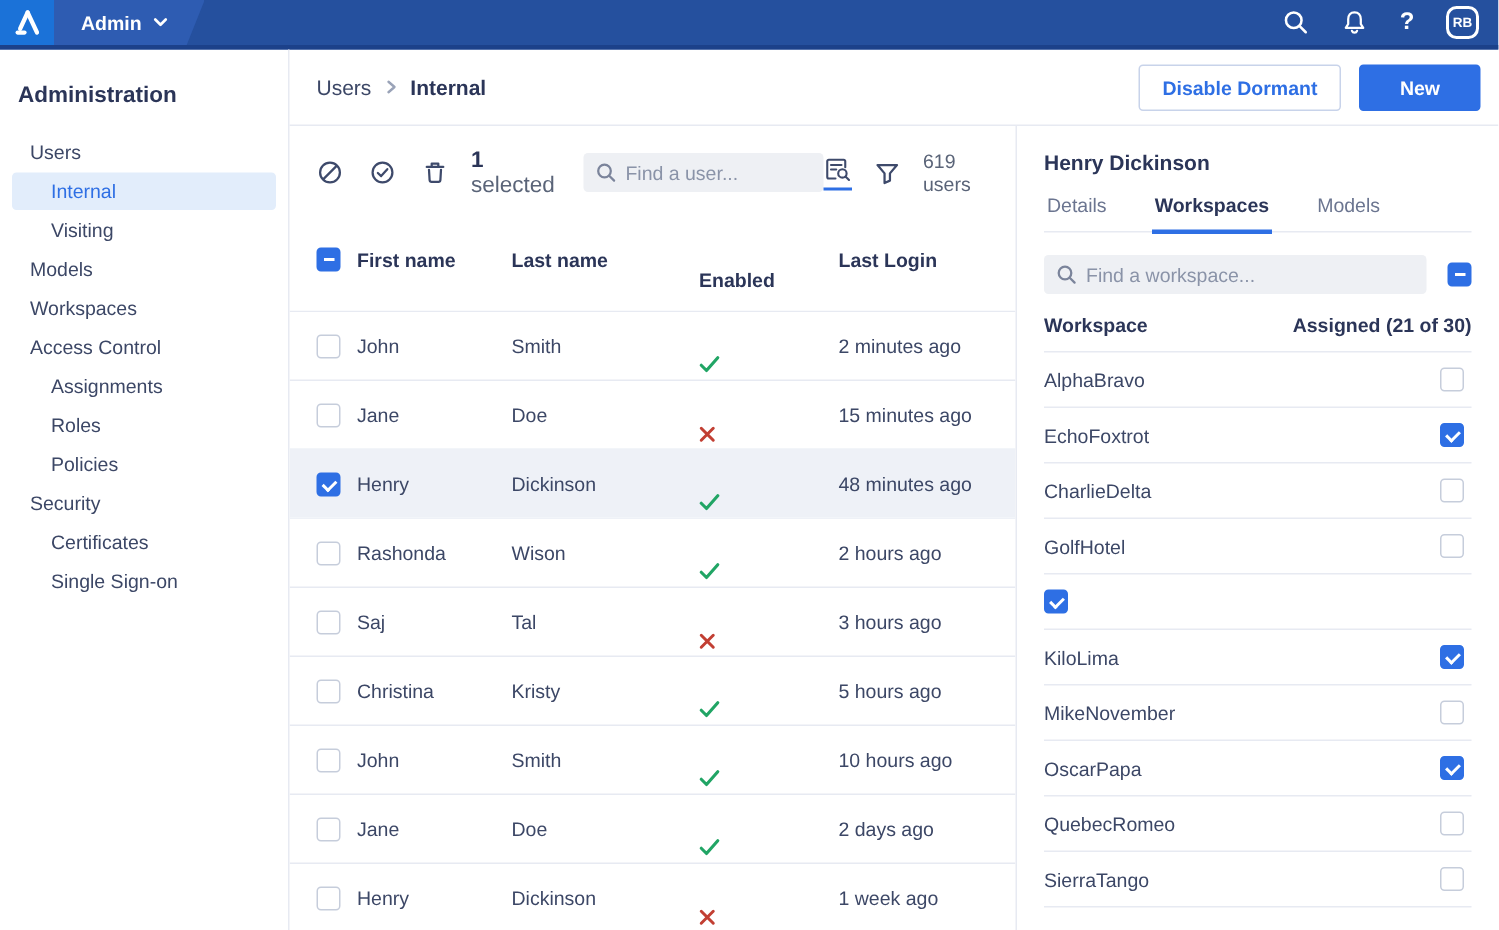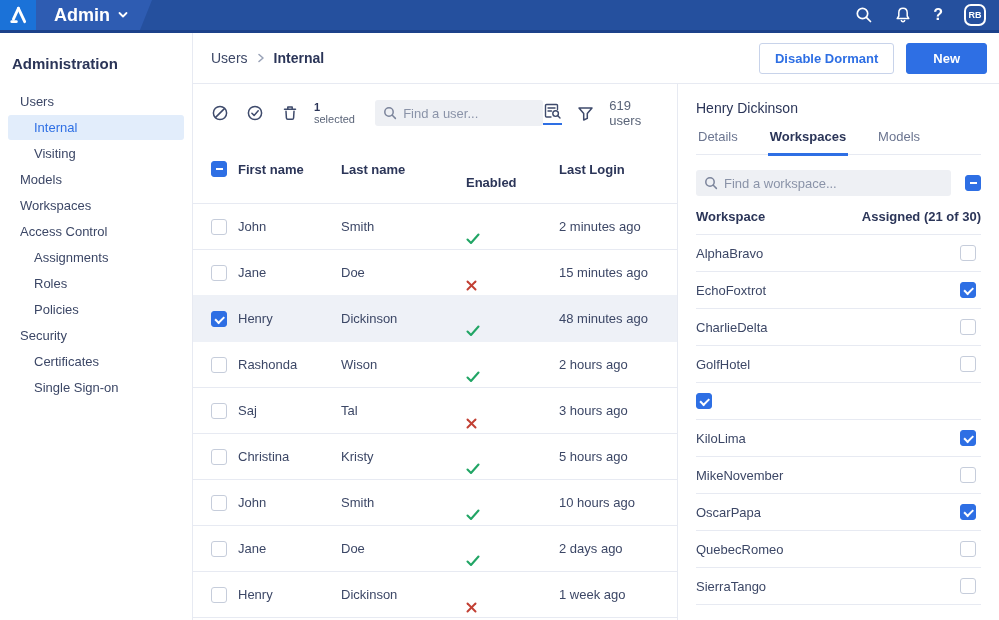--- a/index.html
+++ b/index.html
@@ -3,21 +3,21 @@
 <meta charset="utf-8">
 <style>
   * { margin:0; padding:0; box-sizing:border-box; }
   html,body { width:999px; height:620px; overflow:hidden; background:#fff;
     font-family:"Liberation Sans", sans-serif; color:#3c4766; }
 
   
   .topbar { height:33px; background:#25509e; border-bottom:3px solid #1c418a;
     display:flex; align-items:stretch; }
   .logo-tile { width:36px; background:#1b72d8; display:flex; align-items:center; justify-content:center; }
-  .admin-chip { background:#2e5cb2; color:#fff; font-size:18px; font-weight:bold;
+  .admin-chip { background:#2e5cb2; color:#fff; font-size:13px; font-weight:bold;
     display:flex; align-items:center; gap:8px; padding:0 24px 0 18px;
     clip-path:polygon(0 0,100% 0,calc(100% - 12px) 100%,0 100%); }
   .topbar-right { margin-left:auto; display:flex; align-items:center; gap:21px; padding-right:13px; }
   .tb-icon { display:flex; align-items:center; justify-content:center; cursor:pointer; }
   .help-glyph { color:#fff; font-size:16px; font-weight:bold; line-height:1; }
   .avatar { width:22px; height:22px; border:2px solid #fff; border-radius:7px; color:#fff;
     font-size:9px; font-weight:bold; display:flex; align-items:center; justify-content:center; }
 
   
   .frame { display:flex; height:587px; }
@@ -41,21 +41,21 @@
   .btn-primary { background:#2e6fe4; border:1px solid #2e6fe4; color:#fff; padding:7px 26px; }
 
   .panels { flex:1; display:flex; min-height:0; }
   .main-panel { width:484px; flex:none; display:flex; flex-direction:column; }
   .detail-panel { flex:1; border-left:1px solid #e7eaf2; padding:16px 18px 0 18px; min-width:0; }
 
   
   .toolbar { display:flex; align-items:center; padding:14px 18px 12px 18px; flex:none; }
   .tool-icons { display:flex; align-items:center; gap:17px; }
   .icon-btn { display:flex; align-items:center; cursor:pointer; }
-  .selected-count { margin-left:15px; font-size:11px; }
+  .selected-count { margin-left:15px; font-size:15px; }
   .selected-count b { color:#2b3558; }
   .selected-count i { font-style:normal; color:#5a6478; }
   .search-box { margin-left:14px; width:178px; height:26px; background:#eef0f4; border-radius:3px;
     display:flex; align-items:center; padding:0 8px; gap:6px; }
   .search-box input { border:none; outline:none; background:transparent; font-size:13px; color:#3c4766;
     width:100%; font-family:"Liberation Sans", sans-serif; }
   .search-box input::placeholder { color:#8a93a8; }
   .right-tools { margin-left:auto; display:flex; align-items:center; gap:15px; }
   .col-search-wrap { border-bottom:2px solid #2e6fe4; padding-bottom:3px; cursor:pointer; display:flex; }
   .users-count { font-size:13px; color:#5a6478; }
@@ -81,21 +81,21 @@
   .cb { position:relative; width:16px; height:16px; border:1px solid #c6cddb; border-radius:3px;
     background:#fff; flex:none; cursor:pointer; }
   .cb::after { content:''; position:absolute; display:none; }
   .row-checked .cb, .row-assigned .cb, .cb.indet { background:#2e6fe4; border-color:#2e6fe4; }
   .row-checked .cb::after, .row-assigned .cb::after { display:block; left:3px; top:4px;
     width:7px; height:3.5px; border-left:2px solid #fff; border-bottom:2px solid #fff;
     transform:rotate(-45deg); }
   .cb.indet::after { display:block; left:3.5px; top:6px; width:7px; height:2px; background:#fff; }
 
   
-  .detail-title { font-size:14px; font-weight:normal; color:#2b3558; }
+  .detail-title { font-size:14px; font-weight:bold; color:#2b3558; }
   .tabs { display:flex; gap:28px; margin-top:13px; border-bottom:1px solid #e7eaf2; }
   .tab { font-size:13px; color:#6b7590; padding:0 2px 9px 2px; cursor:pointer; }
   .tab.active { color:#2b3558; font-weight:bold; border-bottom:3px solid #2e6fe4; margin-bottom:-2px; }
   .ws-search-row { display:flex; align-items:center; gap:14px; margin-top:15px; }
   .ws-search-row .search-box { margin-left:0; flex:1; width:auto; }
   .ws-head { display:flex; align-items:center; margin-top:13px; padding-bottom:10px;
     font-size:13px; font-weight:bold; color:#2b3558; }
   .ws-head .assigned { margin-left:auto; }
   .ws-list { border-bottom:1px solid #e7eaf2; }
   .ws-row { display:flex; align-items:center; height:37px; border-top:1px solid #e7eaf2;

